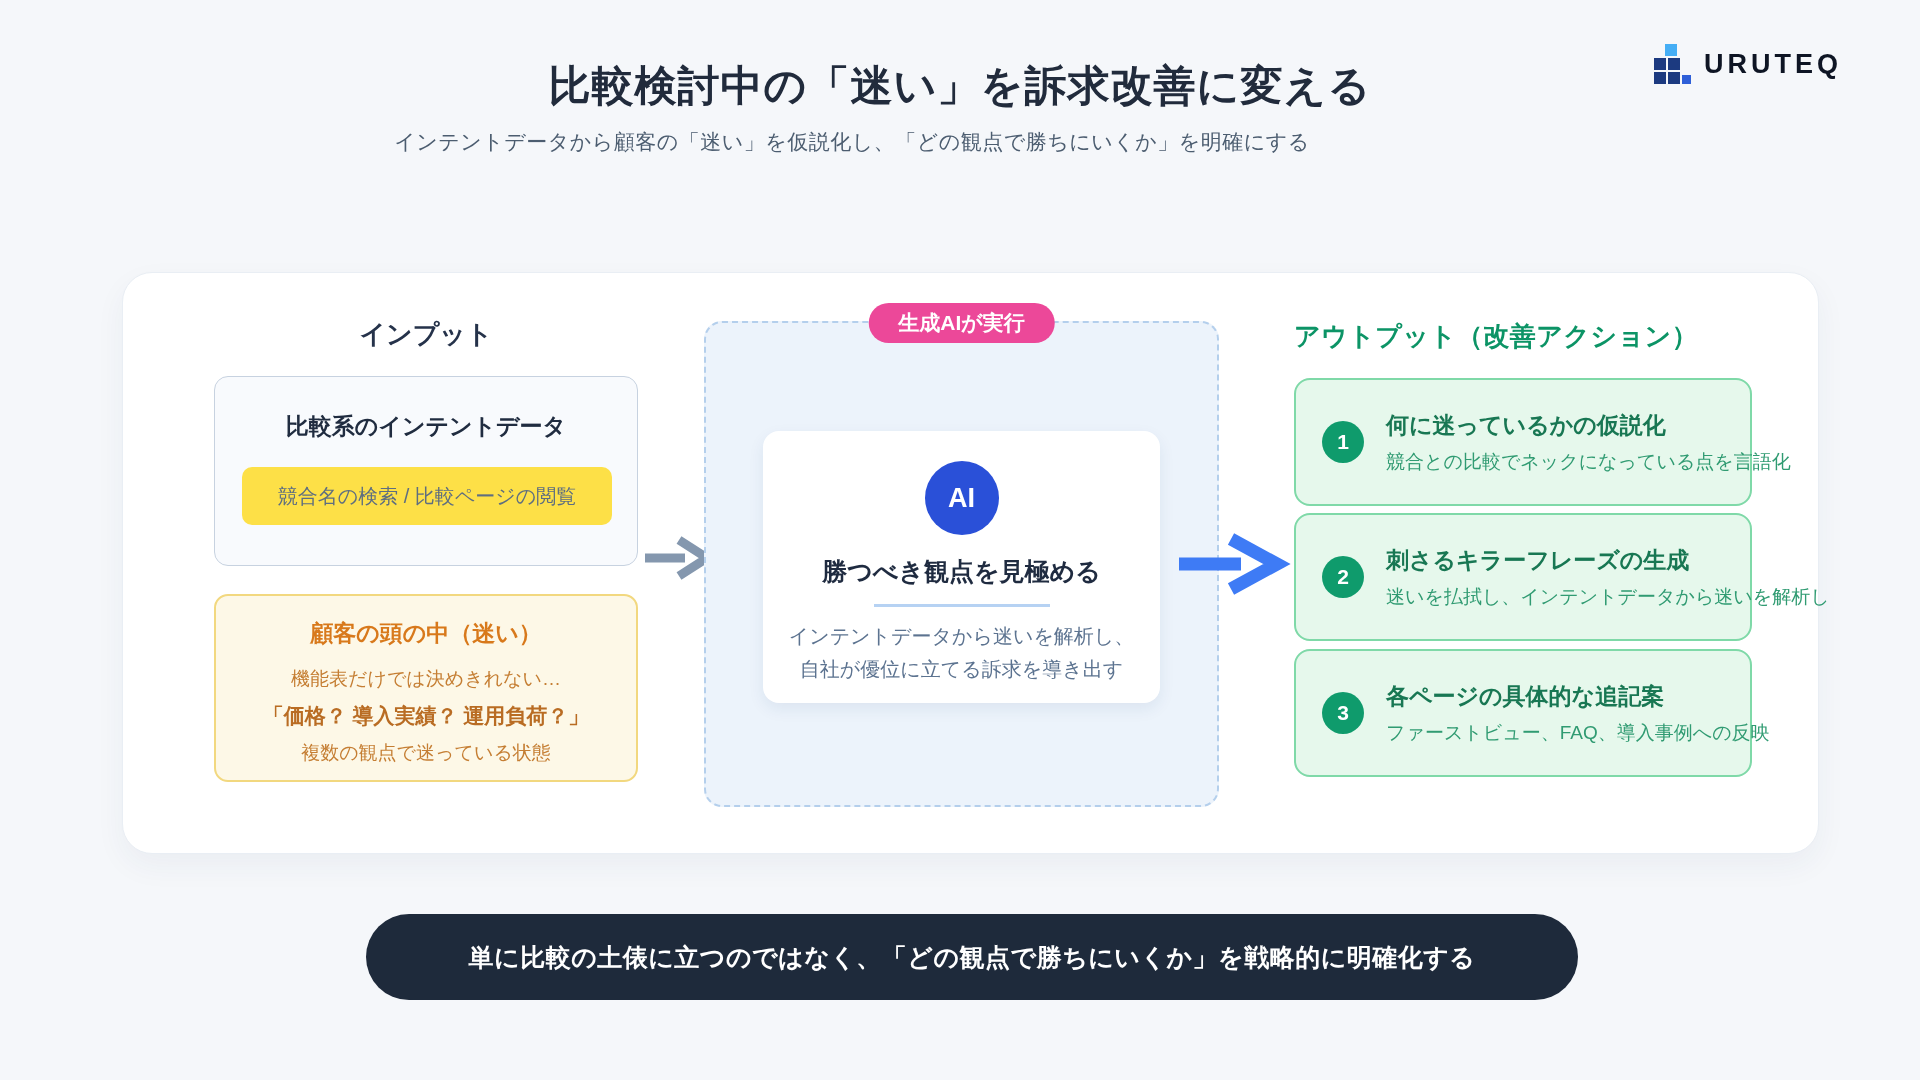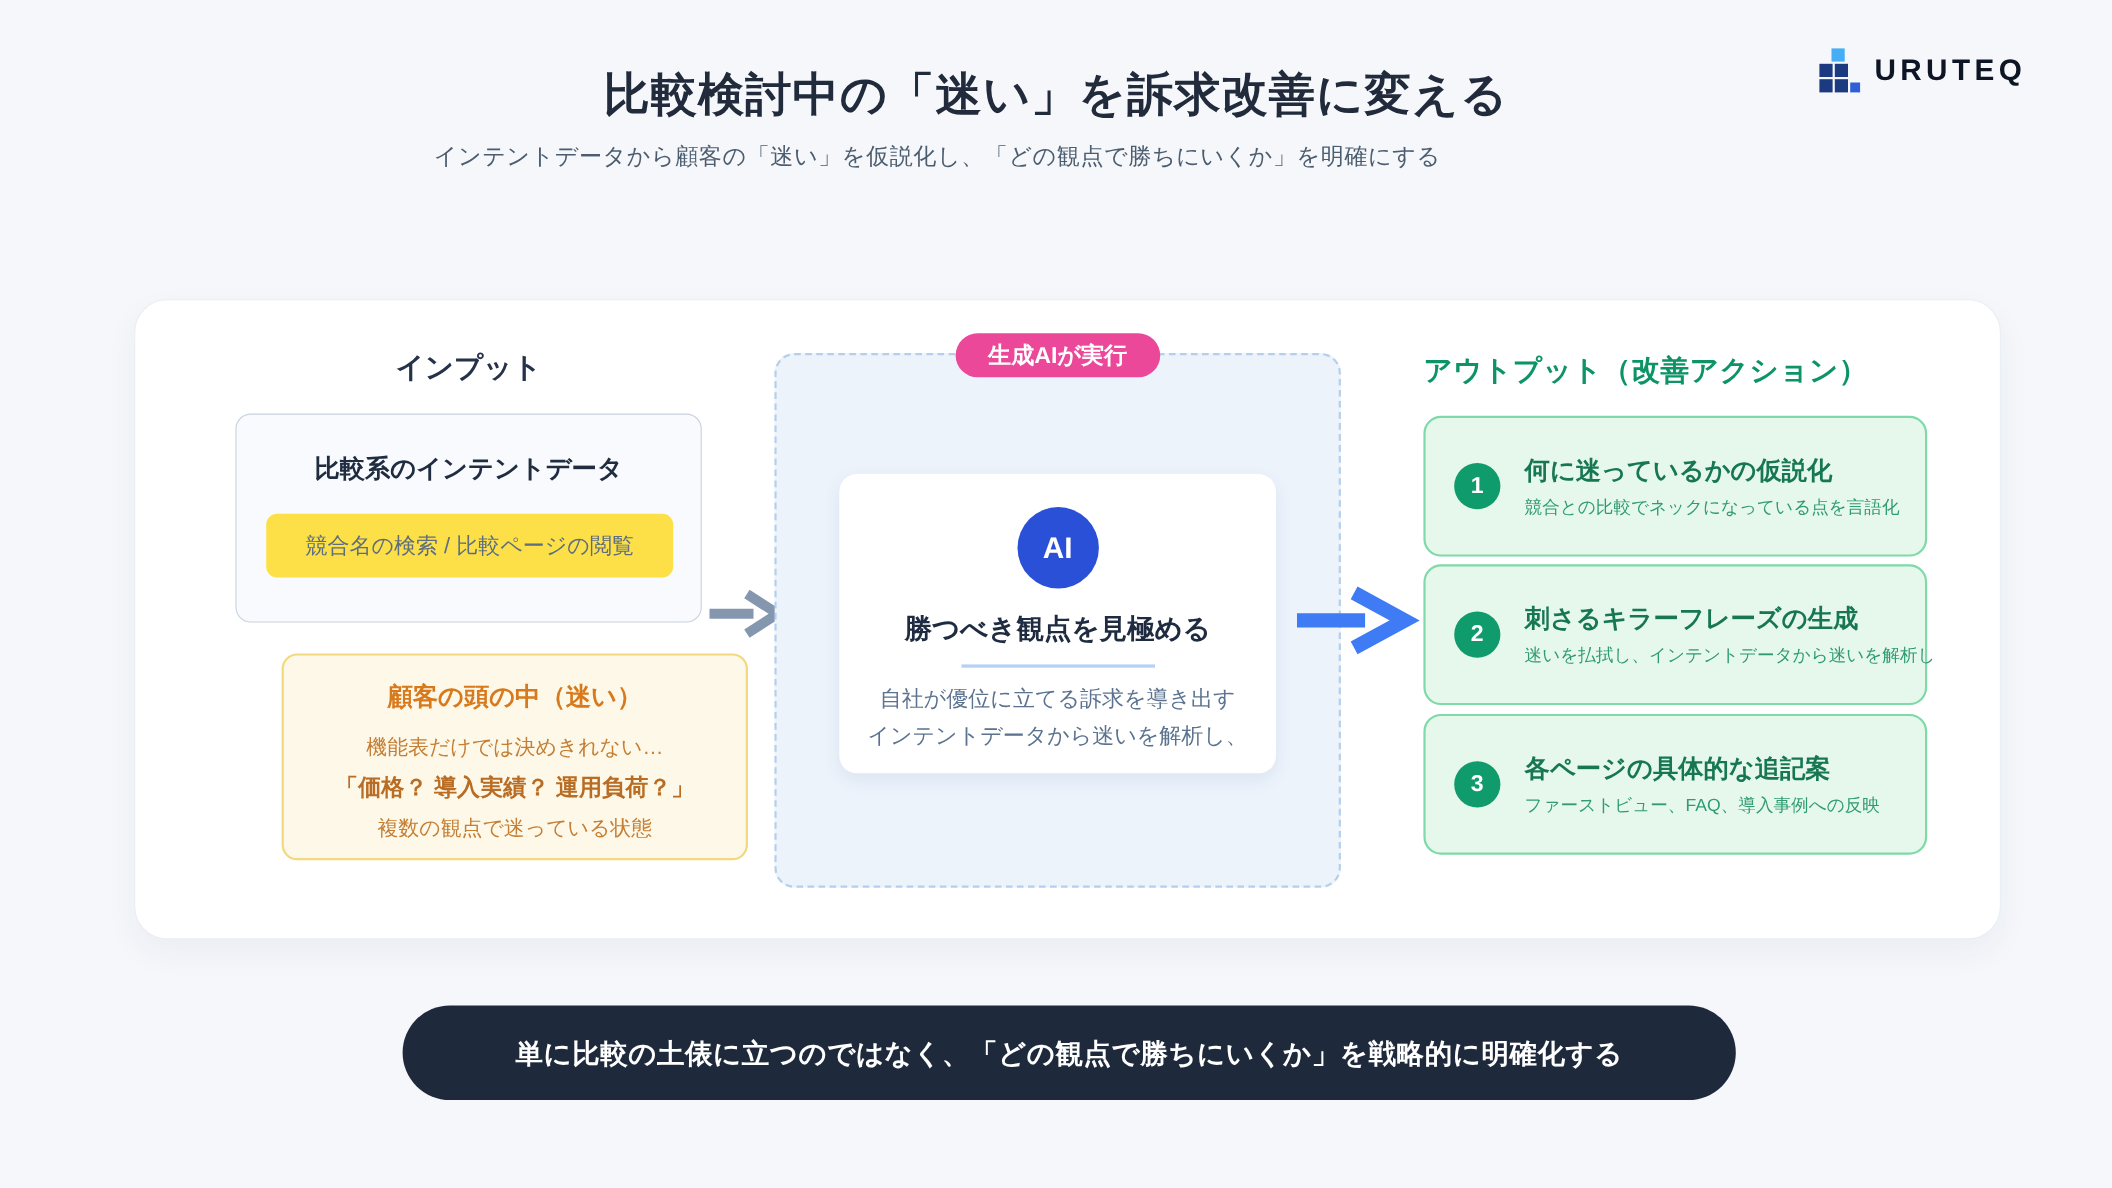--- a/index.html
+++ b/index.html
@@ -57,21 +57,20 @@
   .input-chip {
     position:absolute; left:27px; top:90px; width:370px; height:58px;
     background:#fde047; border-radius:10px;
     display:flex; align-items:center; justify-content:center;
     font-size:20px; color:#5E6E80;
   }
   .mind-box {
     position:absolute; left:91px; top:321px; width:424px; height:188px;
     background:#FDF8E7; border:2px solid #F2D87F; border-radius:14px;
     text-align:center;
-    margin-left:42px;
   }
   .mind-title { margin-top:22px; font-size:23px; font-weight:800; color:#D8791B; }
   .mind-line1 { margin-top:17px; font-size:19px; color:#C57E33; }
   .mind-line2 { margin-top:10px; font-size:21px; font-weight:800; color:#B96C23; }
   .mind-line3 { margin-top:10px; font-size:19px; color:#C57E33; }
 
   
   .arrow-left  { position:absolute; left:520px;  top:262px; }
   .arrow-right { position:absolute; left:1056px; top:258px; }
 
@@ -117,21 +116,21 @@
   .output-item-2 { top:240px; }
   .output-item-3 { top:376px; }
   .output-num {
     flex:0 0 auto; width:42px; height:42px; border-radius:50%;
     background:#0F9B6C; color:#FFFFFF;
     display:flex; align-items:center; justify-content:center;
     font-size:21px; font-weight:800;
   }
   .output-texts { display:flex; flex-direction:column; gap:8px; }
   .output-title { font-size:23px; font-weight:800; color:#187753; }
-  .output-desc  { font-size:16px; color:#309B72; white-space:nowrap; }
+  .output-desc  { font-size:19px; color:#309B72; white-space:nowrap; }
 
   
   .footer-pill {
     position:absolute; left:366px; top:914px; width:1212px; height:86px;
     background:#1E2A3B; border-radius:43px;
     display:flex; align-items:center; justify-content:center;
     color:#FFFFFF; font-size:25px; font-weight:800; letter-spacing:0.5px;
   }
 </style>
 </head>
@@ -177,22 +176,22 @@
       </svg>
     </div>
 
     <div class="process-zone">
       <div class="process-badge">生成AIが実行</div>
       <div class="process-card">
         <div class="ai-circle">AI</div>
         <div class="process-title">勝つべき観点を見極める</div>
         <div class="process-divider"></div>
         <div class="process-desc">
+          <div>インテントデータから迷いを解析し、</div>
           <div>自社が優位に立てる訴求を導き出す</div>
-          <div>インテントデータから迷いを解析し、</div>
         </div>
       </div>
     </div>
 
     <div class="arrow-right">
       <svg width="118" height="66" viewBox="0 0 118 66">
         <line x1="0" y1="33" x2="62" y2="33" stroke="#3E7BF5" stroke-width="13"></line>
         <polyline points="52,8 98,33 52,58" fill="none" stroke="#3E7BF5" stroke-width="13"></polyline>
       </svg>
     </div>

